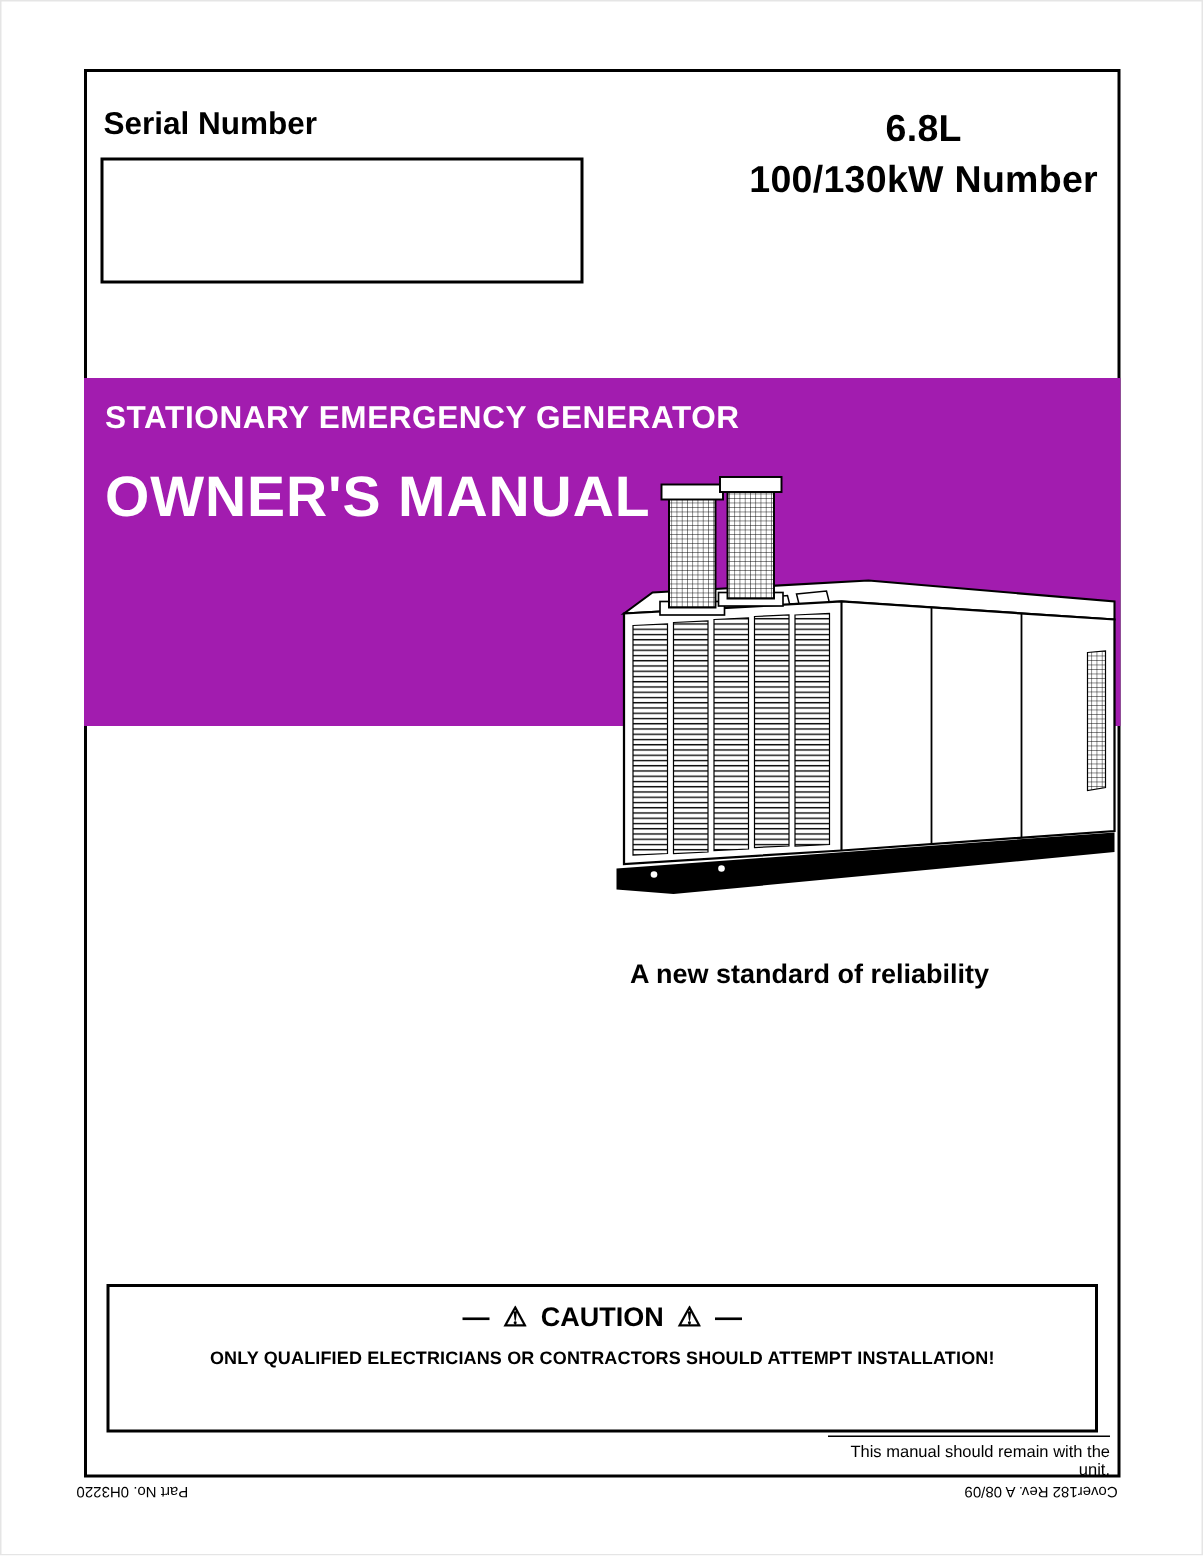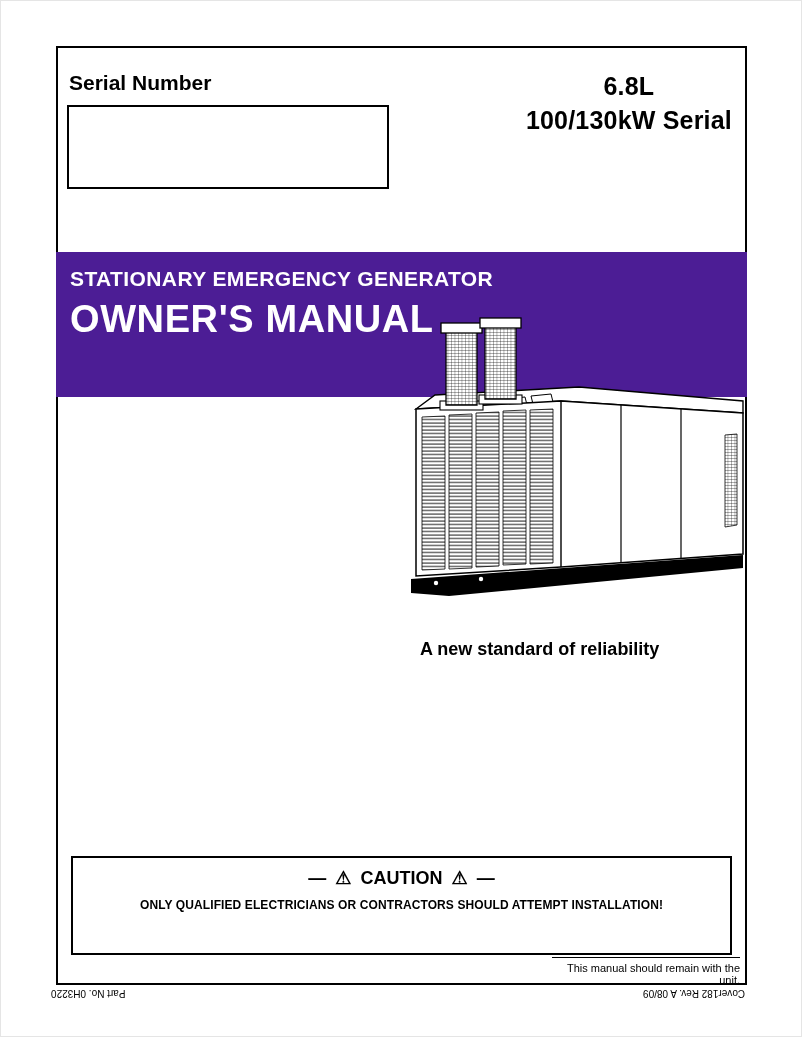--- a/index.html
+++ b/index.html
@@ -28,30 +28,30 @@
     width:322px; height:84px;
     border:2px solid #000; background:#fff;
   }
   .model-block {
     position:absolute; right:69px; top:68px;
     text-align:center; font-size:25px; font-weight:700;
     line-height:34px; letter-spacing:0.2px;
   }
   .banner {
     position:absolute; left:55px; top:251px;
-    width:691px; height:145px;
-    background:#4c1d95; color:#fff;
+    width:691px; height:232px;
+    background:#a21caf; color:#fff;
     padding:15px 0 0 14px;
   }
   .banner-subtitle {
     font-size:21px; font-weight:700; letter-spacing:0.4px;
   }
   .banner-title {
     font-size:38px; font-weight:700; letter-spacing:0.6px;
-    margin-top:7px;
+    margin-top:20px;
   }
   .illus {
     position:absolute; left:408px; top:316px;
     width:338px; height:292px; z-index:3;
   }
   .illus svg { width:100%; height:100%; display:block; }
   .tagline {
     position:absolute; left:419px; top:638px;
     font-size:18px; font-weight:700;text-align:right;
   }
@@ -85,21 +85,21 @@
 <div class="page">
 
   <div class="frame"></div>
 
   <div class="serial-label">Serial Number</div>
 
   <div class="serial-box"></div>
 
   <div class="model-block">
     <div>6.8L</div>
-    <div>100/130kW Serial</div>
+    <div>100/130kW Number</div>
   </div>
 
   <div class="banner">
     <div class="banner-subtitle">STATIONARY EMERGENCY GENERATOR</div>
     <div class="banner-title">OWNER'S MANUAL</div>
   </div>
 
   <div class="illus">
     <svg viewBox="0 0 338 292">
       <defs>

